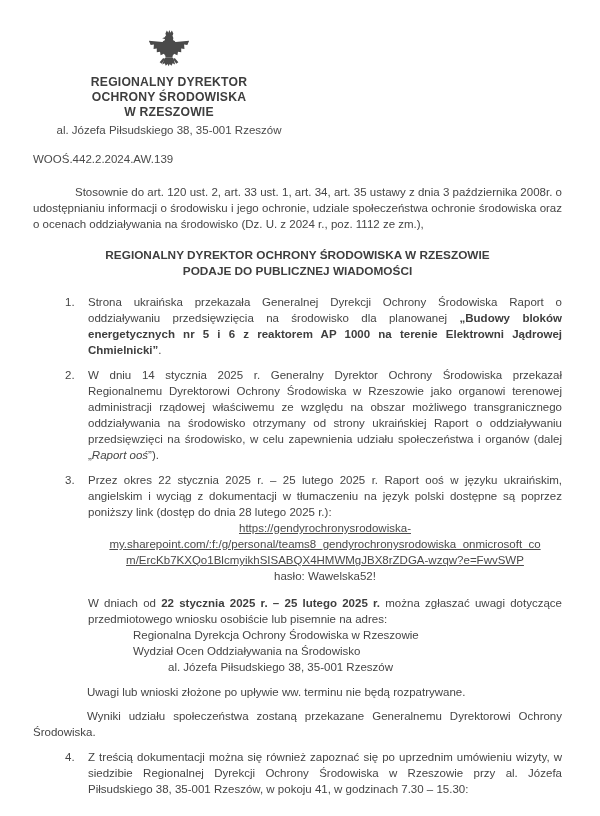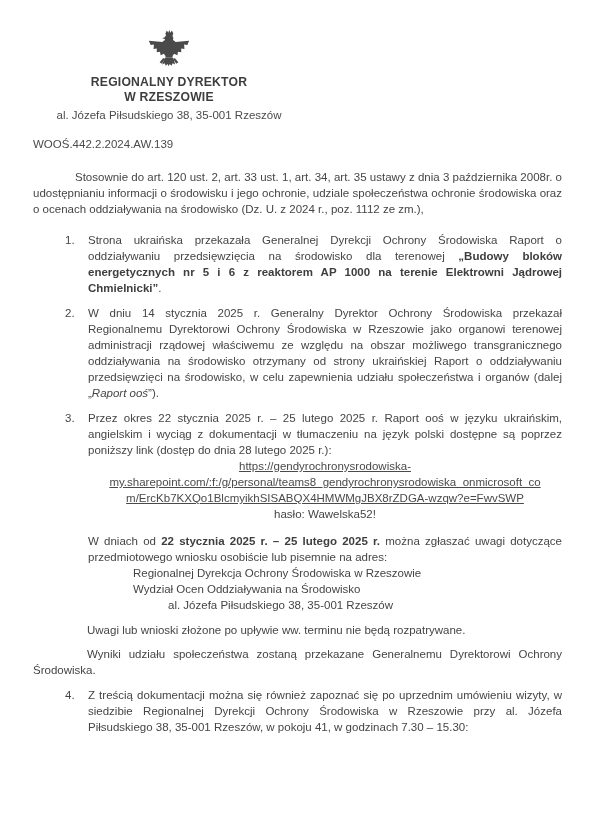--- a/index.html
+++ b/index.html
@@ -65,37 +65,42 @@
         <g fill="#4a4a4a">
           <path d="M27 7 l2 -4 2 3 1.5 -4 1.5 4 2 -3 2 4 -1 3 h-9 z"></path>
           <path d="M32 8 c3.5 0 6 2.5 6 5.5 0 1.5 -0.5 2.8 -1.4 3.8 l-9.2 0 c-0.9 -1 -1.4 -2.3 -1.4 -3.8 0 -3 2.5 -5.5 6 -5.5 z"></path>
           <path d="M27 12 l-4.5 1.6 4.5 1.6 z"></path>
           <path d="M32 15 c5 0 8 2 9 4 l19 -2 -2.5 6 -4.5 -0.5 0.5 6 -4.5 -0.7 0 5.5 -4.5 -1 -0.8 5 -4.7 -2 c0 0 -1 2 -2 2.6 v3 h-10 v-3 c-1 -0.6 -2 -2.6 -2 -2.6 l-4.7 2 -0.8 -5 -4.5 1 0 -5.5 -4.5 0.7 0.5 -6 -4.5 0.5 -2.5 -6 19 2 c1 -2 4 -4 9 -4 z"></path>
           <path d="M26 41 h12 l2.5 9 -3.5 -1.5 -1.5 3.5 -2.5 -2.5 -1.5 3 -1.5 -3 -2.5 2.5 -1.5 -3.5 -3.5 1.5 z"></path>
           <path d="M24 41 l-5 6 3 2 4 -6 z M40 41 l5 6 -3 2 -4 -6 z"></path>
         </g>
       </svg>
       <div class="org-line">REGIONALNY DYREKTOR</div>
+      <div class="org-line">OCHRONY ŚRODOWISKA</div>
       <div class="org-line">W RZESZOWIE</div>
       <div class="org-addr">al. Józefa Piłsudskiego 38, 35-001 Rzeszów</div>
     </div>
   </header>
 
   <div class="case-no">WOOŚ.442.2.2024.AW.139</div>
 
 
   <p class="intro">Stosownie do art. 120 ust. 2, art. 33 ust. 1, art. 34, art. 35 ustawy z dnia 3 października 2008r. o udostępnianiu informacji o środowisku i jego ochronie, udziale społeczeństwa ochronie środowiska oraz o ocenach oddziaływania na środowisko (Dz. U. z 2024 r., poz. 1112 ze zm.),</p>
 
+  <div class="center-heading">
+    <div>REGIONALNY DYREKTOR OCHRONY ŚRODOWISKA W RZESZOWIE</div>
+    <div>PODAJE DO PUBLICZNEJ WIADOMOŚCI</div>
+  </div>
 
   <div class="list">
 
     <div class="list-item">
       <span class="li-num">1.</span>
       <div class="li-body">
-        <p><span>Strona ukraińska przekazała Generalnej Dyrekcji Ochrony Środowiska Raport o oddziaływaniu przedsięwzięcia na środowisko dla terenowej </span><b>„Budowy bloków energetycznych nr 5 i 6 z reaktorem AP 1000 na terenie Elektrowni Jądrowej Chmielnicki”</b><span>.</span></p>
+        <p><span>Strona ukraińska przekazała Generalnej Dyrekcji Ochrony Środowiska Raport o oddziaływaniu przedsięwzięcia na środowisko dla planowanej </span><b>„Budowy bloków energetycznych nr 5 i 6 z reaktorem AP 1000 na terenie Elektrowni Jądrowej Chmielnicki”</b><span>.</span></p>
       </div>
     </div>
 
     <div class="list-item">
       <span class="li-num">2.</span>
       <div class="li-body">
         <p><span>W dniu 14 stycznia 2025 r. Generalny Dyrektor Ochrony Środowiska przekazał Regionalnemu Dyrektorowi Ochrony Środowiska w Rzeszowie jako organowi terenowej administracji rządowej właściwemu ze względu na obszar możliwego transgranicznego oddziaływania na środowisko otrzymany od strony ukraińskiej Raport o oddziaływaniu przedsięwzięci na środowisko, w celu zapewnienia udziału społeczeństwa i organów (dalej „</span><i>Raport ooś</i><span>”).</span></p>
       </div>
     </div>
 
@@ -106,21 +111,21 @@
         <a class="doc-link">
           <span>https://gendyrochronysrodowiska-</span>
           <span>my.sharepoint.com/:f:/g/personal/teams8_gendyrochronysrodowiska_onmicrosoft_co</span>
           <span>m/ErcKb7KXQo1BlcmyikhSISABQX4HMWMgJBX8rZDGA-wzqw?e=FwvSWP</span>
         </a>
         <div class="pwd-line">hasło: Wawelska52!</div>
 
         <p class="sub-par"><span>W dniach od </span><b>22 stycznia 2025 r. – 25 lutego 2025 r.</b><span> można zgłaszać uwagi dotyczące przedmiotowego wniosku osobiście lub pisemnie na adres:</span></p>
 
         <div class="addr-block">
-          <div class="addr-indent-a">Regionalnej Dyrekcja Ochrony Środowiska w Rzeszowie</div>
+          <div class="addr-indent-a">Regionalna Dyrekcja Ochrony Środowiska w Rzeszowie</div>
           <div class="addr-indent-a">Wydział Ocen Oddziaływania na Środowisko</div>
           <div class="addr-indent-b">al. Józefa Piłsudskiego 38, 35-001 Rzeszów</div>
         </div>
       </div>
     </div>
   </div>
 
   <p class="note">Uwagi lub wnioski złożone po upływie ww. terminu nie będą rozpatrywane.</p>
   <p class="note">Wyniki udziału społeczeństwa zostaną przekazane Generalnemu Dyrektorowi Ochrony Środowiska.</p>
 

